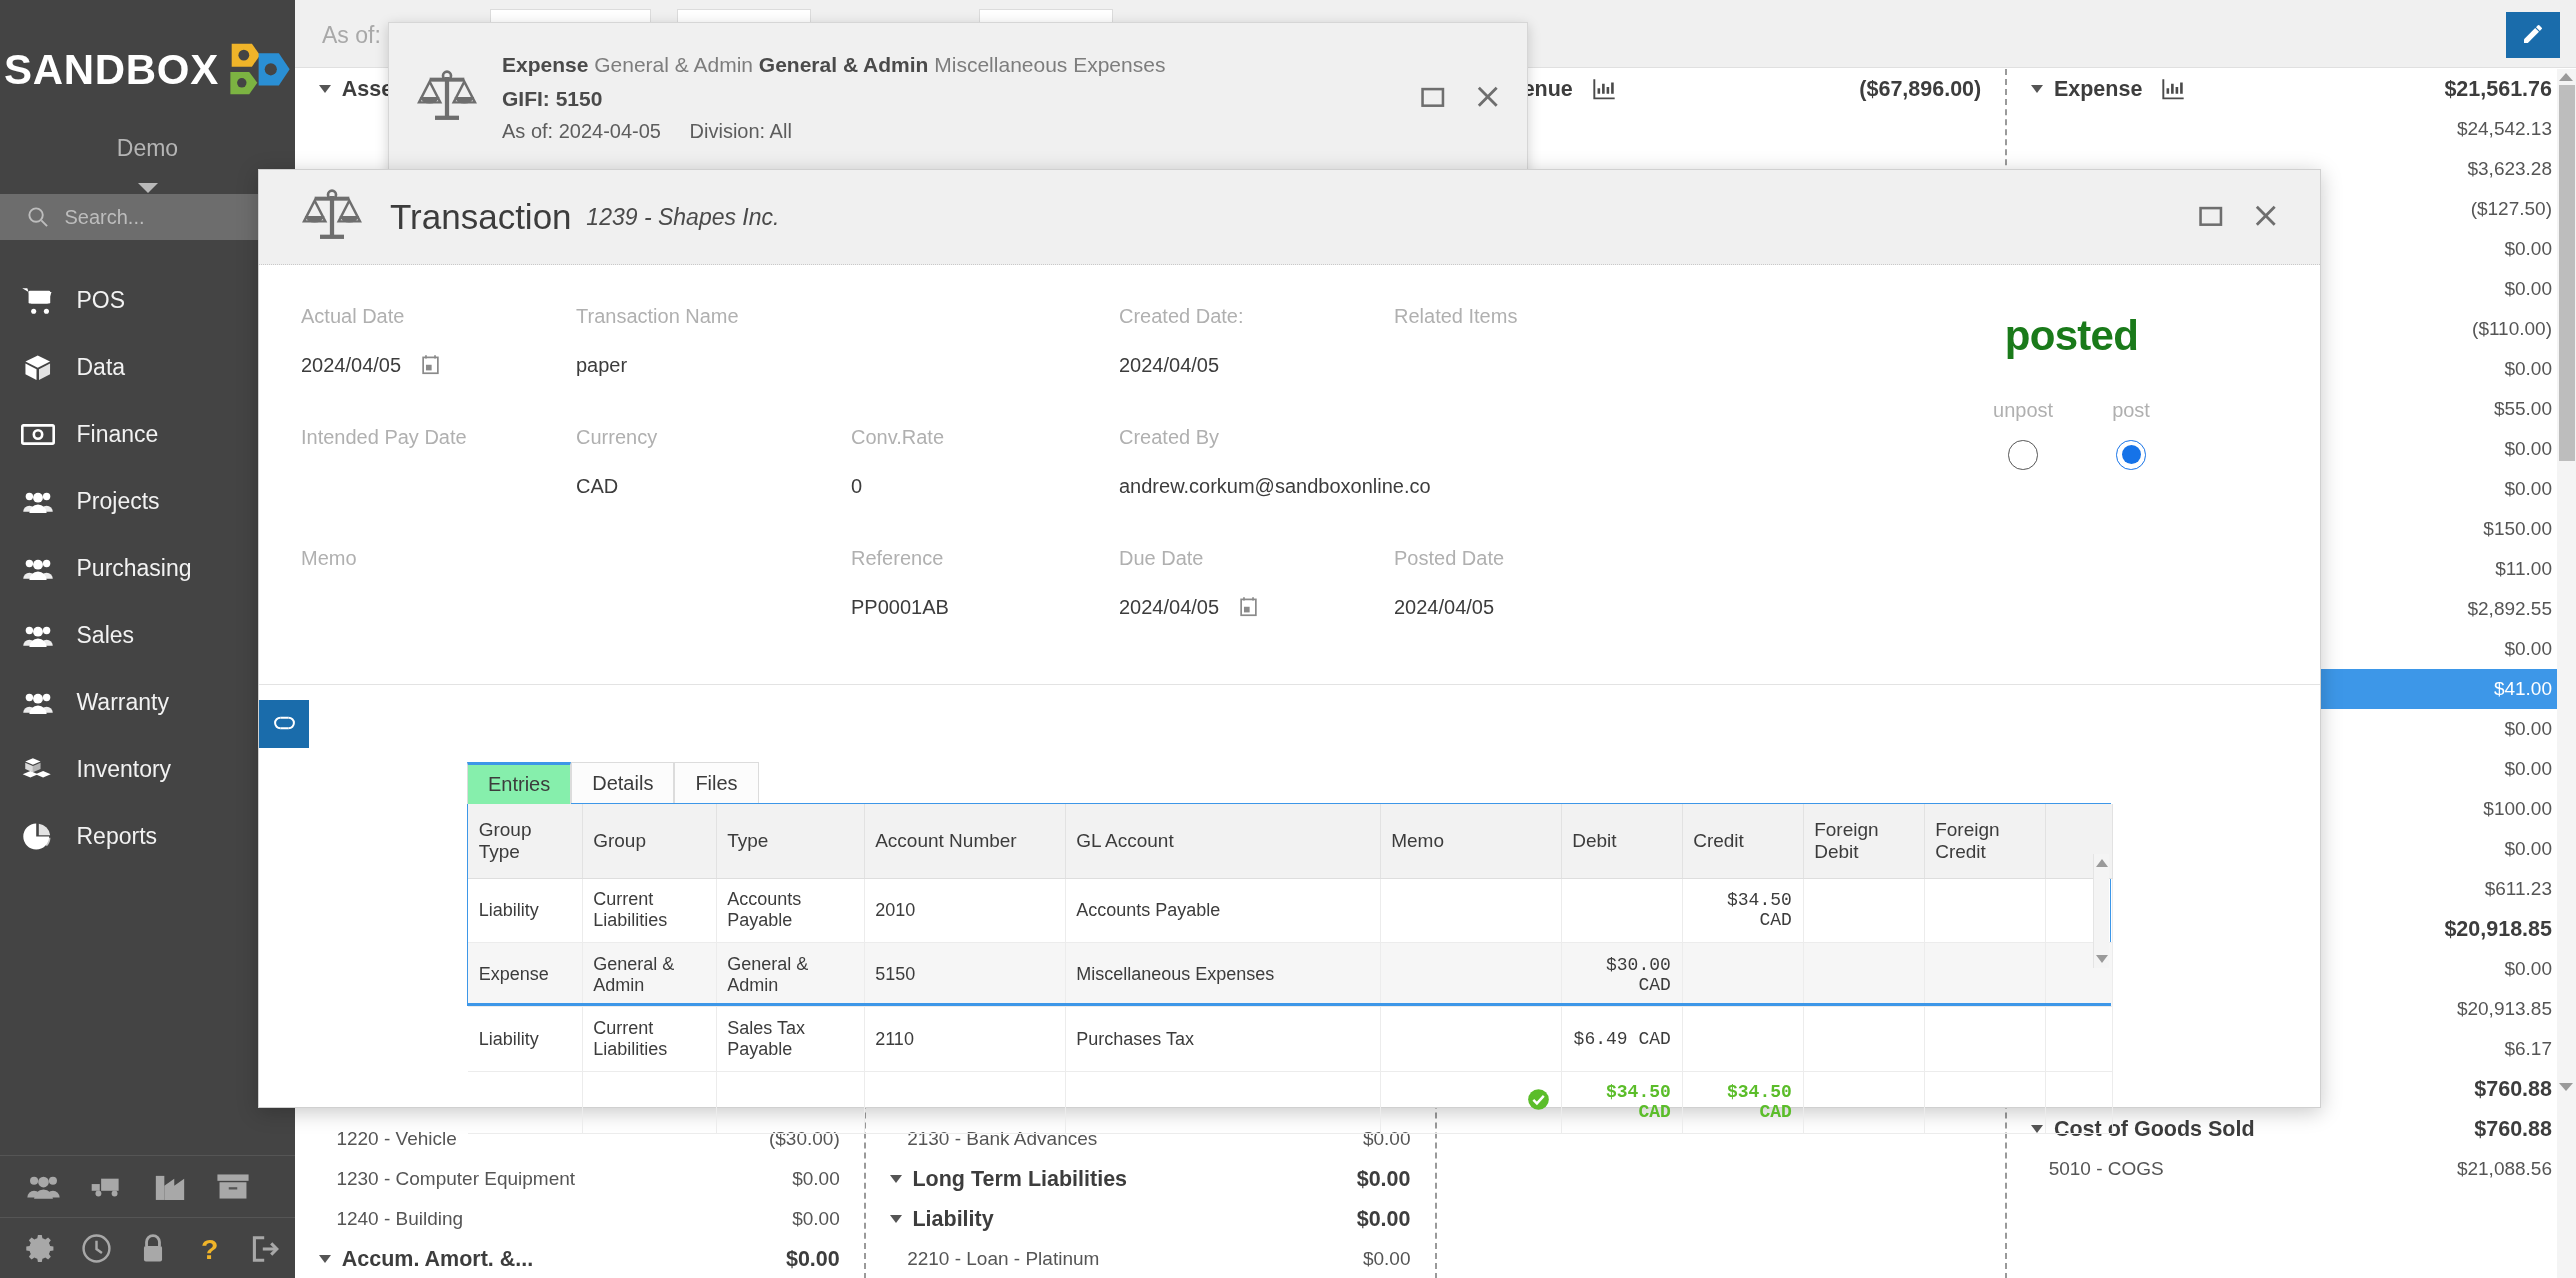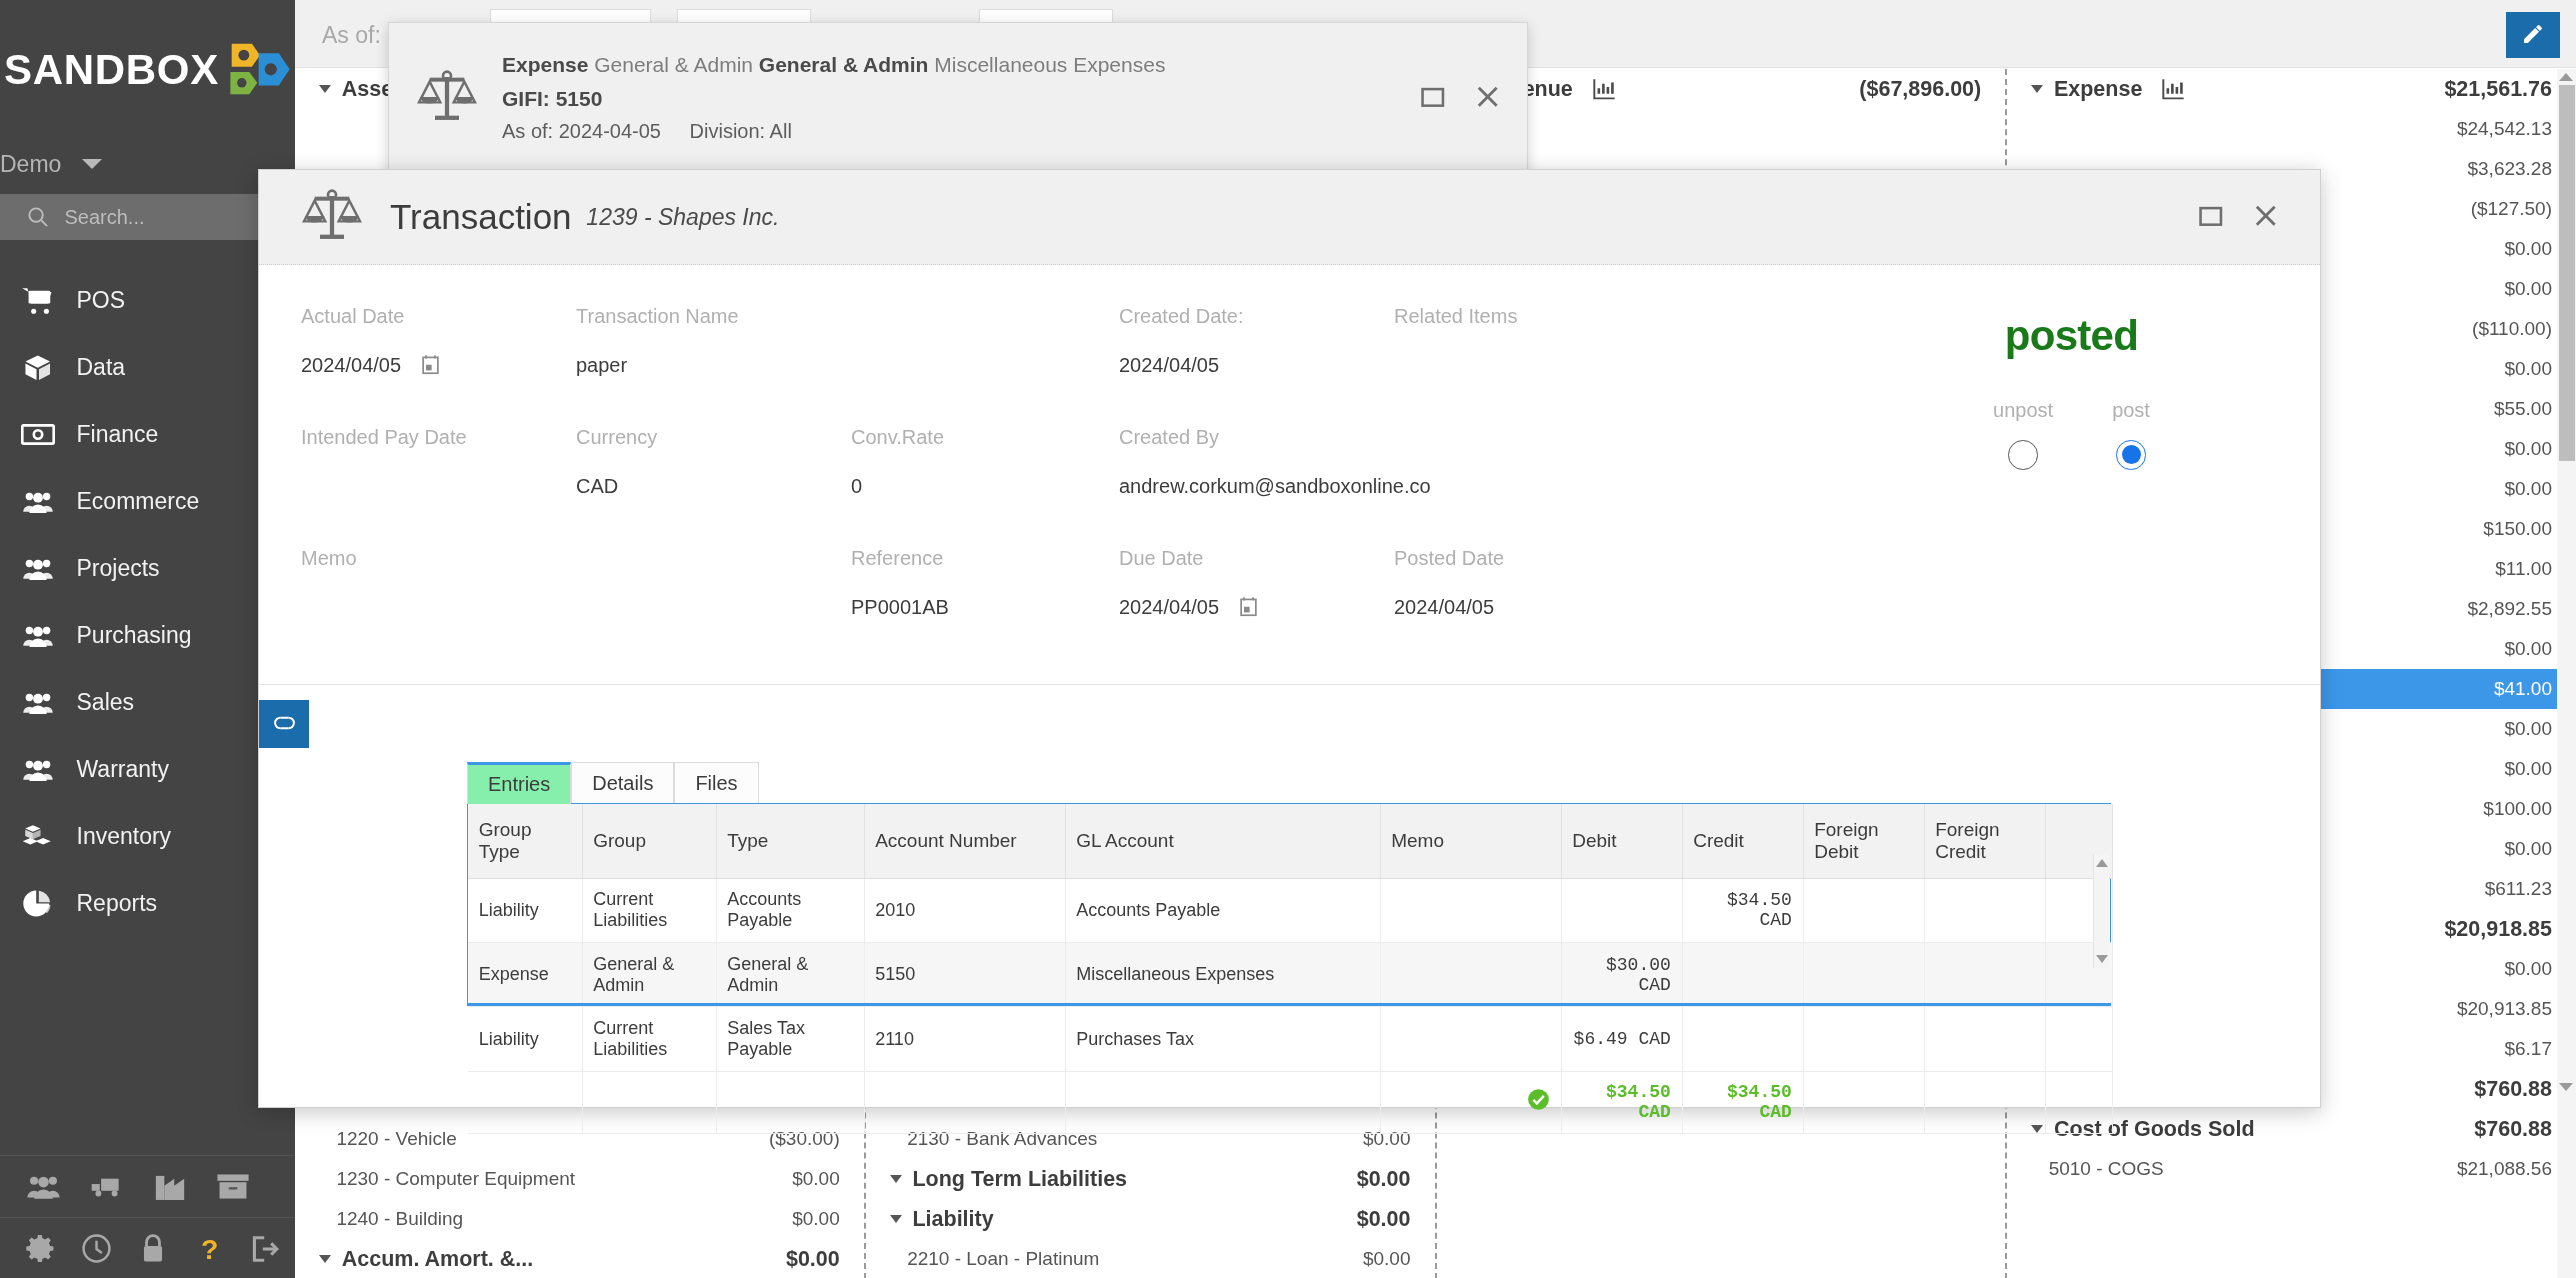--- a/index.html
+++ b/index.html
@@ -16,22 +16,22 @@
     position: absolute; left: 0; top: 0; width: 295px; height: 1279px;
     background: #444444; color: #ffffff; z-index: 5;
   }
   .logo-wrap {
     height: 134px; display: flex; align-items: center;
     justify-content: center; gap: 10px; padding-top: 6.7px;
   }
   .logo-text { font-size: 42px; font-weight: bold; letter-spacing: 0.7px; color:#fff; }
   .logo-mark { width: 62px; height: 58px; position: relative; }
   .demo-row {
-    height: 60px; display: flex; align-items: center; 
-    gap: 21px; color: #b5b5b5; font-size: 23px;
+    height: 60px; display: flex; align-items: center; justify-content: center;
+    gap: 21px; color: #b5b5b5; font-size: 23px; flex-direction: column;
   }
   .chev-down { width: 0; height: 0; border-left: 10px solid transparent; border-right: 10px solid transparent; border-top: 10.7px solid #b9b9b9; }
   .search-bar {
     height: 46px; background: #6d6d6d; display: flex; align-items: center;
     padding-left: 25.5px; gap: 16px;
   }
   .search-bar input {
     background: transparent; border: 0; outline: none;
     color: #cfcfcf; font-size: 20px; font-family: "Liberation Sans", sans-serif;
     width: 201px;
@@ -245,33 +245,20 @@
         <span class="nav-label">Data</span>
       </div>
       <div class="nav-item">
         <span class="nav-ico">
           <svg width="34" height="23" viewBox="0 0 26 16" fill="none" stroke="#fff" stroke-width="2">
               <rect x="1" y="1" width="24" height="14" rx="1"></rect>
               <circle cx="13" cy="8" r="3.2"></circle>
             </svg>
         </span>
         <span class="nav-label">Finance</span>
-      </div>
-      <div class="nav-item">
-        <span class="nav-ico">
-          <svg width="32" height="24" viewBox="0 0 26 18" fill="#fff">
-              <circle cx="6" cy="4.5" r="3"></circle>
-              <circle cx="20" cy="4.5" r="3"></circle>
-              <circle cx="13" cy="5.5" r="4"></circle>
-              <path d="M1 17 a5 5 0 0 1 10 0 Z" opacity=".9"></path>
-              <path d="M15 17 a5 5 0 0 1 10 0 Z" opacity=".9"></path>
-              <path d="M6 18 a7 7 0 0 1 14 0 Z"></path>
-            </svg>
-        </span>
-        <span class="nav-label">Ecommerce</span>
       </div>
       <div class="nav-item">
         <span class="nav-ico">
           <svg width="32" height="24" viewBox="0 0 26 18" fill="#fff">
               <circle cx="6" cy="4.5" r="3"></circle>
               <circle cx="20" cy="4.5" r="3"></circle>
               <circle cx="13" cy="5.5" r="4"></circle>
               <path d="M1 17 a5 5 0 0 1 10 0 Z" opacity=".9"></path>
               <path d="M15 17 a5 5 0 0 1 10 0 Z" opacity=".9"></path>
               <path d="M6 18 a7 7 0 0 1 14 0 Z"></path>

